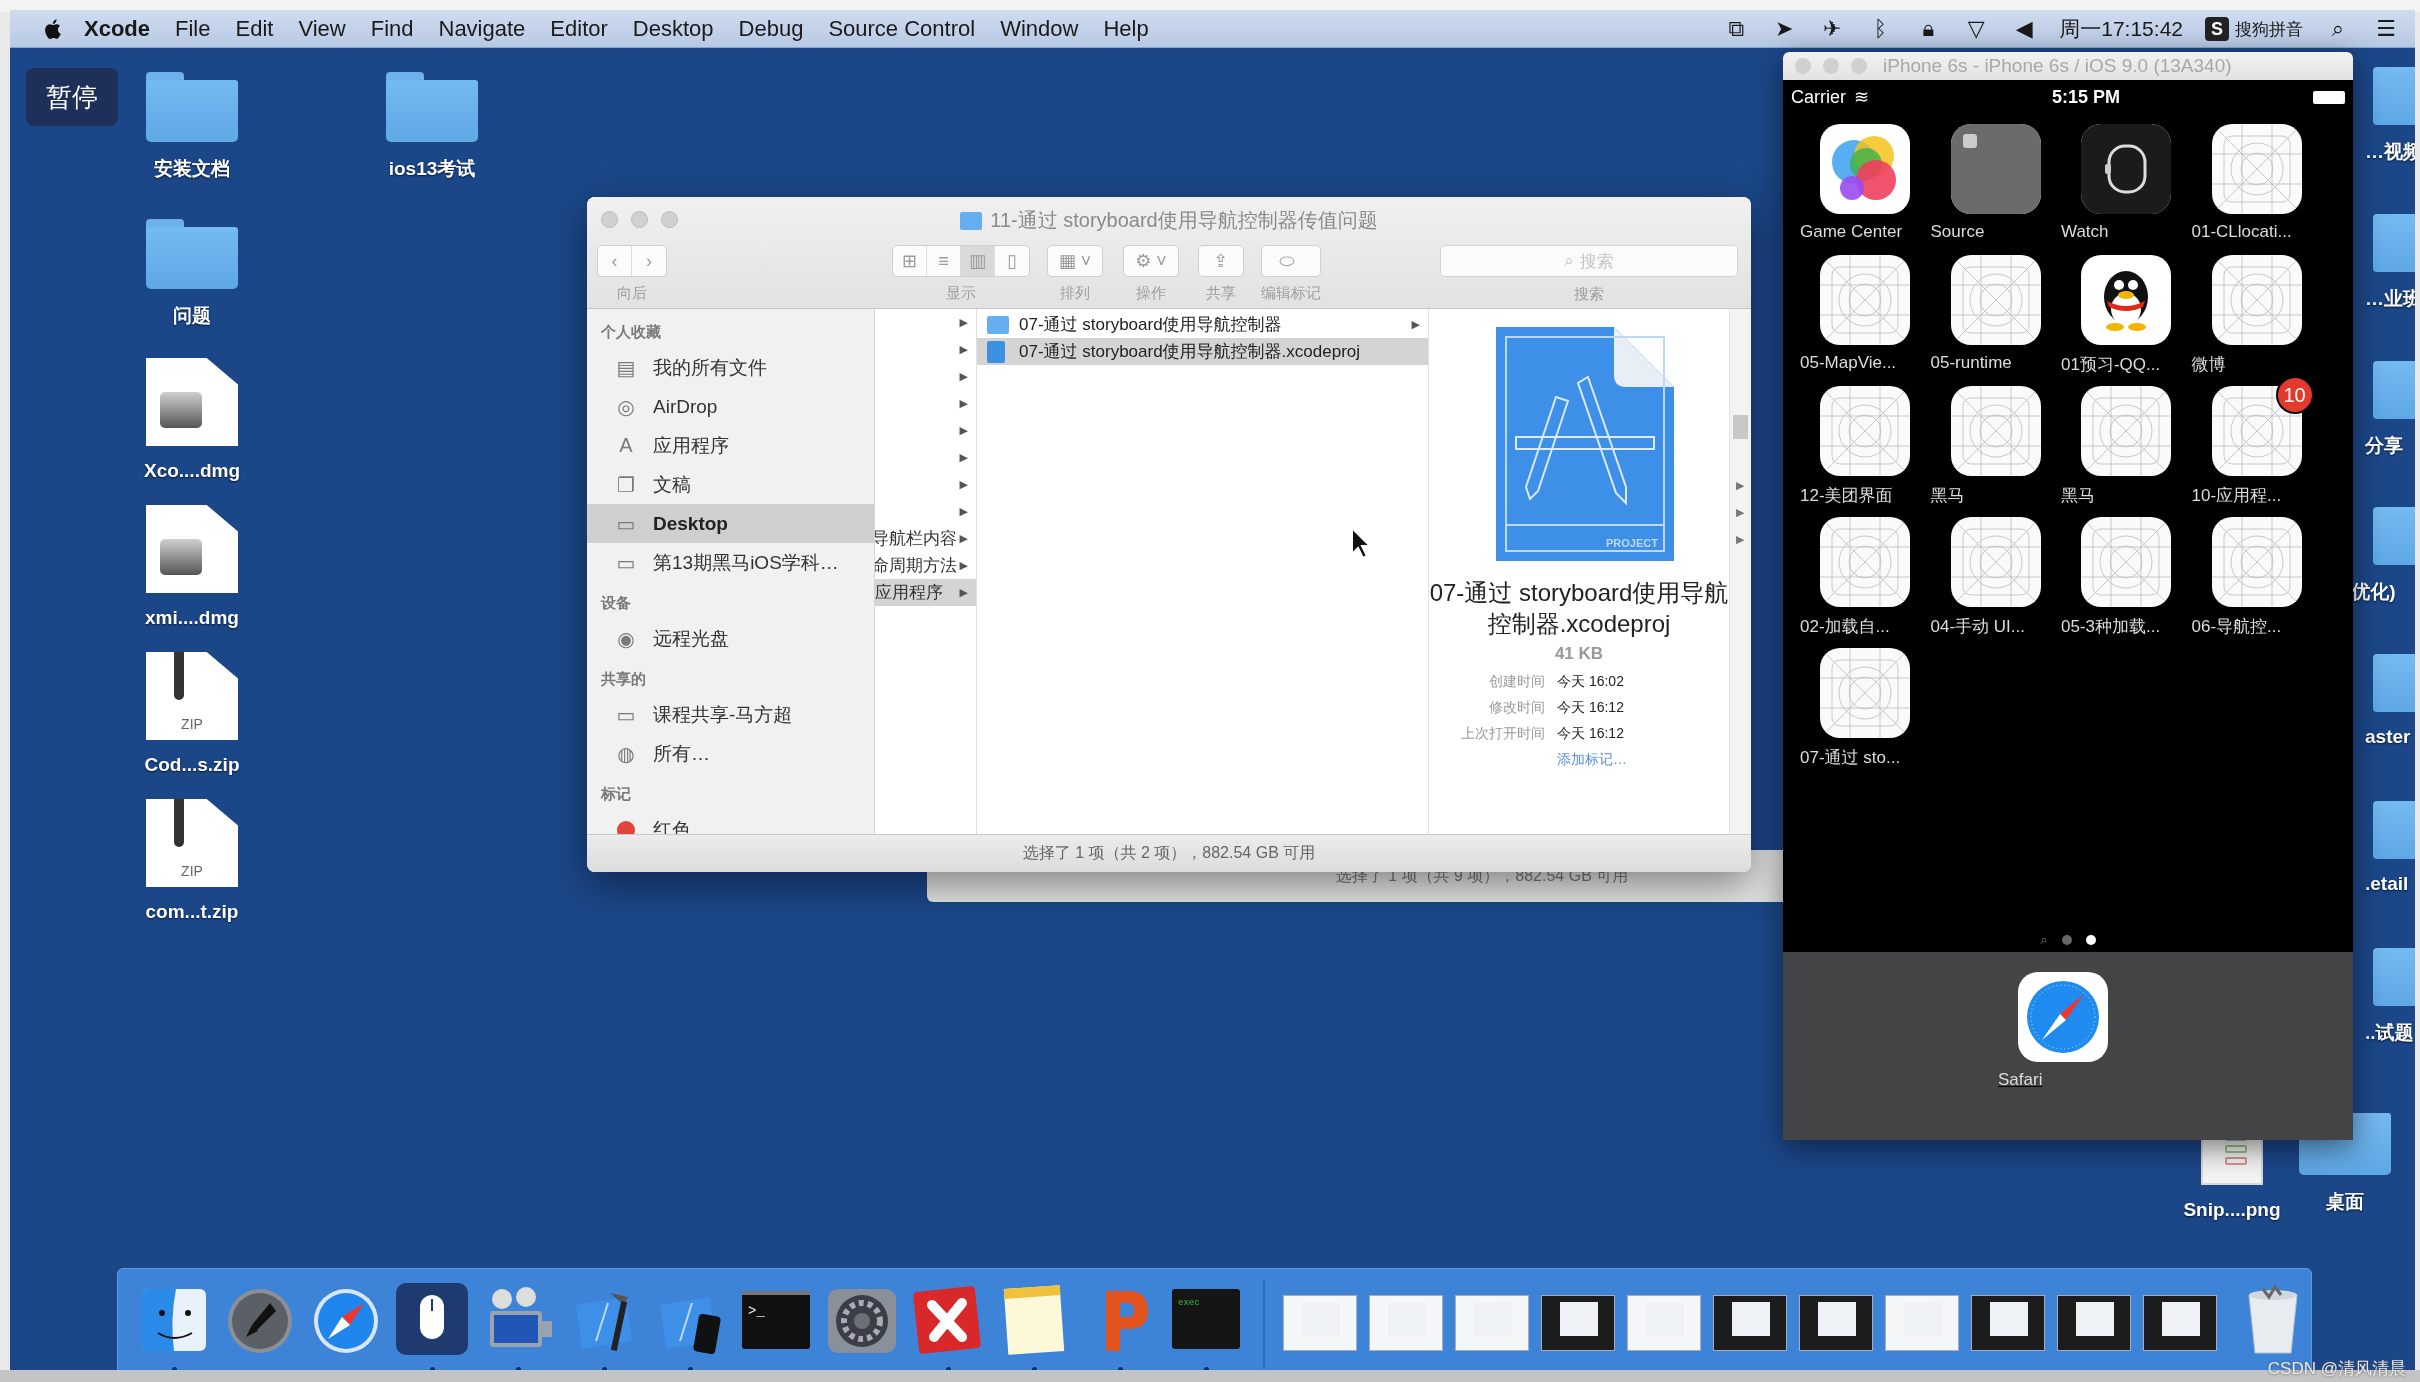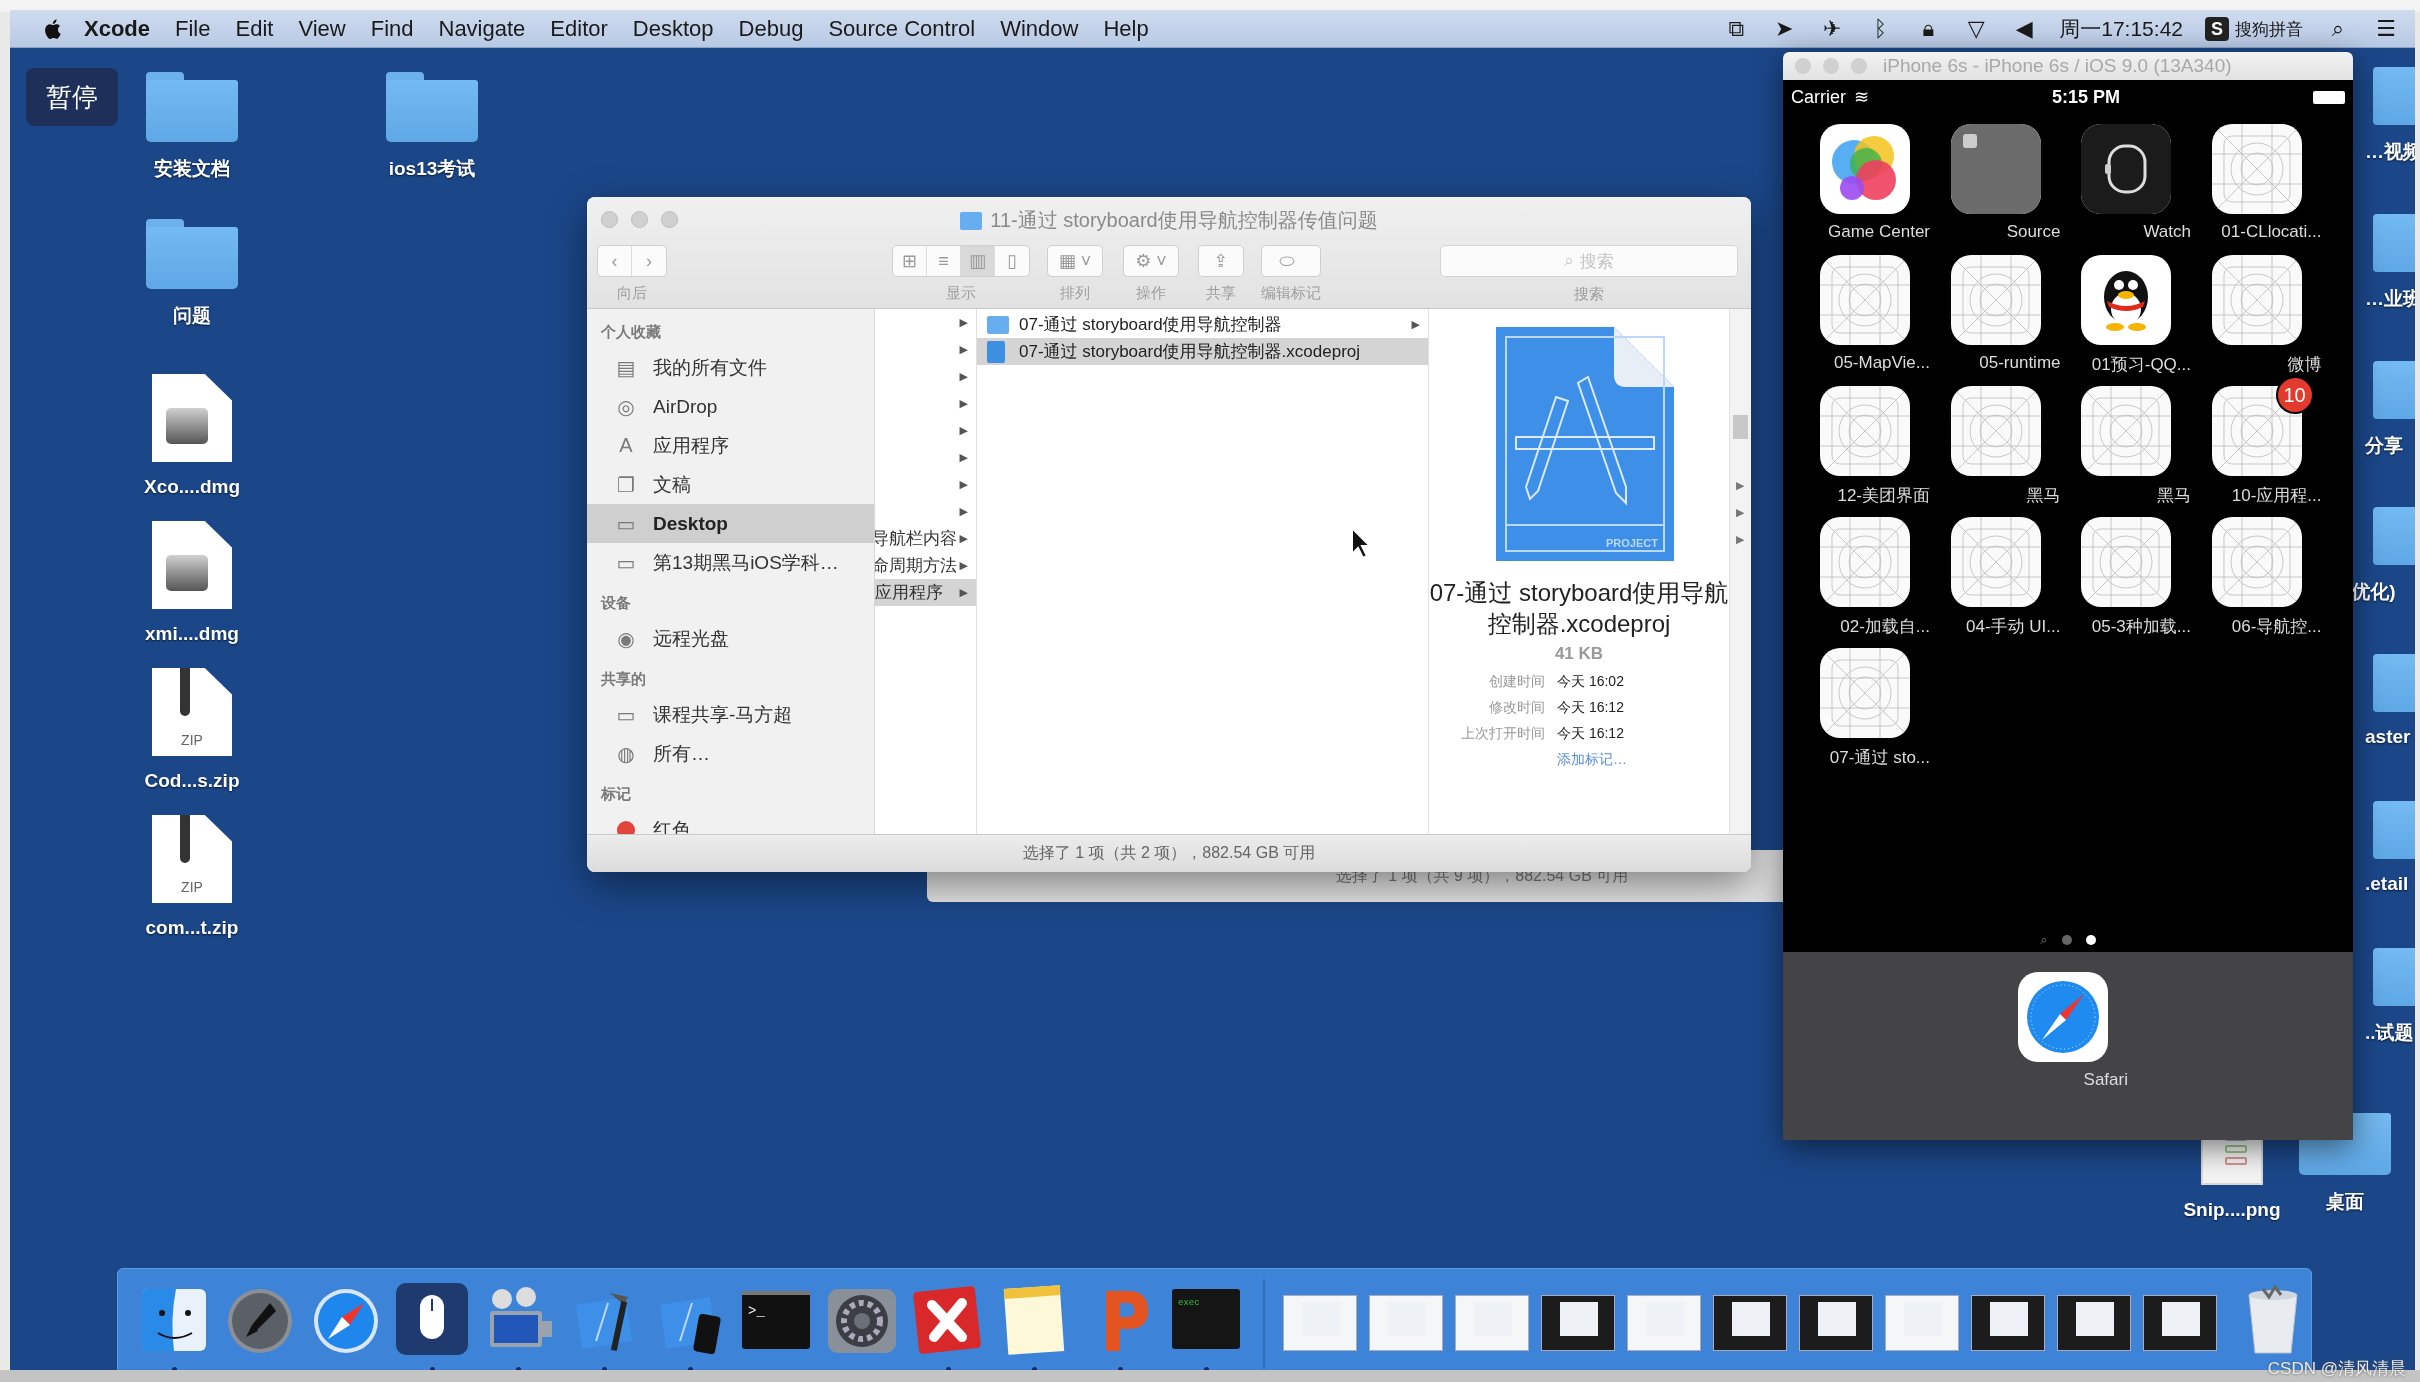--- a/index.html
+++ b/index.html
@@ -13,21 +13,21 @@
   #menubar .menu.bold { font-weight: bold; }
   #menubar .right { position: absolute; right: 16px; top: 0; height: 38px; display: flex; align-items: center; gap: 22px; }
   #menubar .right .ico { width: 26px; height: 26px; display: inline-flex; align-items: center; justify-content: center; font-size: 22px; }
   
   #pause { position: absolute; left: 16px; top: 58px; width: 92px; height: 58px; background: #1e2f5a; border-radius: 8px; color: #fff; font-size: 26px; display: flex; align-items: center; justify-content: center; }
   
   .dicon { position: absolute; width: 150px; text-align: center; color: #fff; font-size: 19px; font-weight: bold; text-shadow: 0 1px 2px rgba(0,0,0,.7); }
   .dicon .folder { width: 92px; height: 70px; margin: 0 auto 14px; position: relative; }
   .dicon .folder::before { content: ""; position: absolute; left: 0; top: 0; width: 38px; height: 14px; background: #6cb1ec; border-radius: 4px 4px 0 0; }
   .dicon .folder::after { content: ""; position: absolute; left: 0; top: 8px; width: 92px; height: 62px; background: linear-gradient(#74baf2, #5ea8e6); border-radius: 3px 3px 5px 5px; }
-  .dicon .doc { width: 80px; height: 88px; margin: 16px auto 14px; background: #fff; position: relative; clip-path: polygon(0 0, 66% 0, 100% 30%, 100% 100%, 0 100%); }
+  .dicon .doc { width: 92px; height: 88px; margin: 0 auto 14px; background: #fff; position: relative; clip-path: polygon(0 0, 66% 0, 100% 30%, 100% 100%, 0 100%); }
   .dicon .doc .disk { position: absolute; left: 14px; top: 34px; width: 42px; height: 36px; border-radius: 5px; background: linear-gradient(#d0d0d0, #555); }
   .dicon .doc .zipper { position: absolute; left: 28px; top: 0; width: 10px; height: 48px; background: #333; border-radius: 0 0 5px 5px; }
   .dicon .doc .ziplabel { position: absolute; left: 0; right: 0; bottom: 8px; text-align: center; font-size: 14px; color: #666; text-shadow: none; font-weight: normal; }
   .dicon .png { width: 62px; height: 88px; margin: 0 auto 14px; background: #f4f4f4; border: 2px solid #d8d8d8; position: relative; }
   .dicon .png i { position: absolute; left: 22px; width: 22px; height: 8px; border: 2px solid; border-radius: 2px; }
   
   .edge-icon { position: absolute; left: 2355px; width: 60px; }
   .edge-icon .f { width: 56px; height: 58px; background: linear-gradient(#74baf2, #5ea8e6); border-radius: 4px; margin-left: 8px; }
   .edge-icon .l { color: #fff; font-size: 19px; font-weight: bold; margin-top: 14px; white-space: nowrap; text-shadow: 0 1px 2px rgba(0,0,0,.7); }
   
@@ -84,21 +84,21 @@
   
   #sim { position: absolute; left: 1773px; top: 42px; width: 570px; height: 1088px; background: #000; border-radius: 6px 6px 0 0; overflow: hidden; box-shadow: 0 8px 30px rgba(0,0,0,.5); }
   #sim .stitle { height: 28px; background: linear-gradient(#f2f2f2, #e2e2e2); position: relative; }
   #sim .stitle .lights { position: absolute; left: 12px; top: 6px; display: flex; gap: 12px; }
   #sim .stitle .lights span { width: 16px; height: 16px; border-radius: 50%; background: #d0d0d0; }
   #sim .stitle .t { position: absolute; left: 100px; top: 3px; font-size: 19px; color: #a8a8a8; }
   #sim .status { height: 34px; display: flex; align-items: center; color: #fff; font-size: 18px; position: relative; padding-left: 8px; }
   #sim .status .time { position: absolute; left: 0; right: 0; text-align: center; font-weight: bold; padding-left: 36px; }
   #sim .status .batt { position: absolute; right: 8px; top: 11px; width: 32px; height: 13px; background: #fff; border-radius: 2px; }
   .apps { position: absolute; left: 0; top: 72px; width: 560px; }
-  .app { position: absolute; width: 130px; text-align: right; }
+  .app { position: absolute; width: 130px; text-align: left; text-decoration: underline; }
   .app .icon { width: 90px; height: 90px; margin: 0 auto; border-radius: 20px; background: #fff; position: relative; overflow: hidden; }
   .app .icon.placeholder { background: #fafafa; }
   .app .icon.placeholder svg { width: 90px; height: 90px; }
   .app .label { color: #ddd; font-size: 17px; margin-top: 8px; white-space: nowrap; }
   .app .badge { position: absolute; right: 8px; top: -10px; width: 38px; height: 38px; border-radius: 50%; background: #e43a2d; color: #fff; font-size: 20px; display: flex; align-items: center; justify-content: center; border: 2px solid #000; }
   .pagedots { position: absolute; left: 0; right: 0; top: 880px; display: flex; justify-content: center; gap: 14px; align-items: center; }
   .pagedots span { width: 10px; height: 10px; border-radius: 50%; background: #666; }
   .pagedots span.on { background: #fff; }
   .pagedots .q { color: #777; font-size: 13px; width: auto; height: auto; background: none; border-radius: 0; }
   .simdock { position: absolute; left: 0; right: 0; top: 900px; bottom: 0; background: #444346; }

